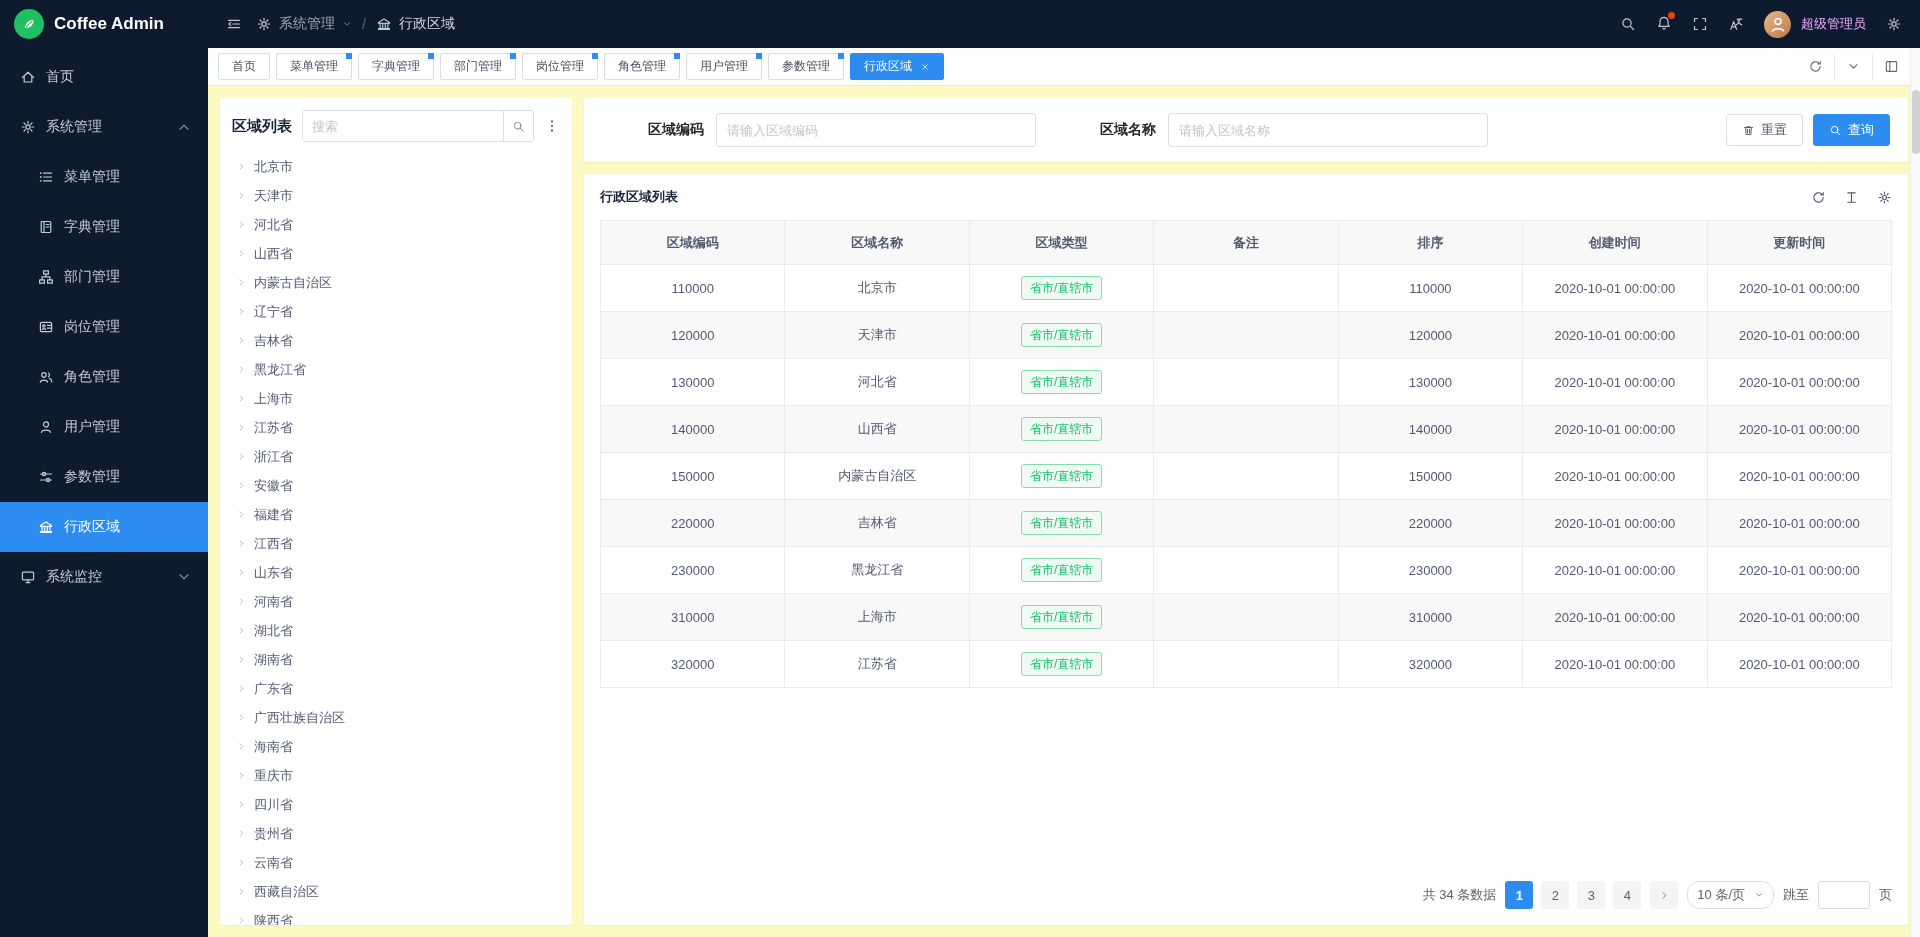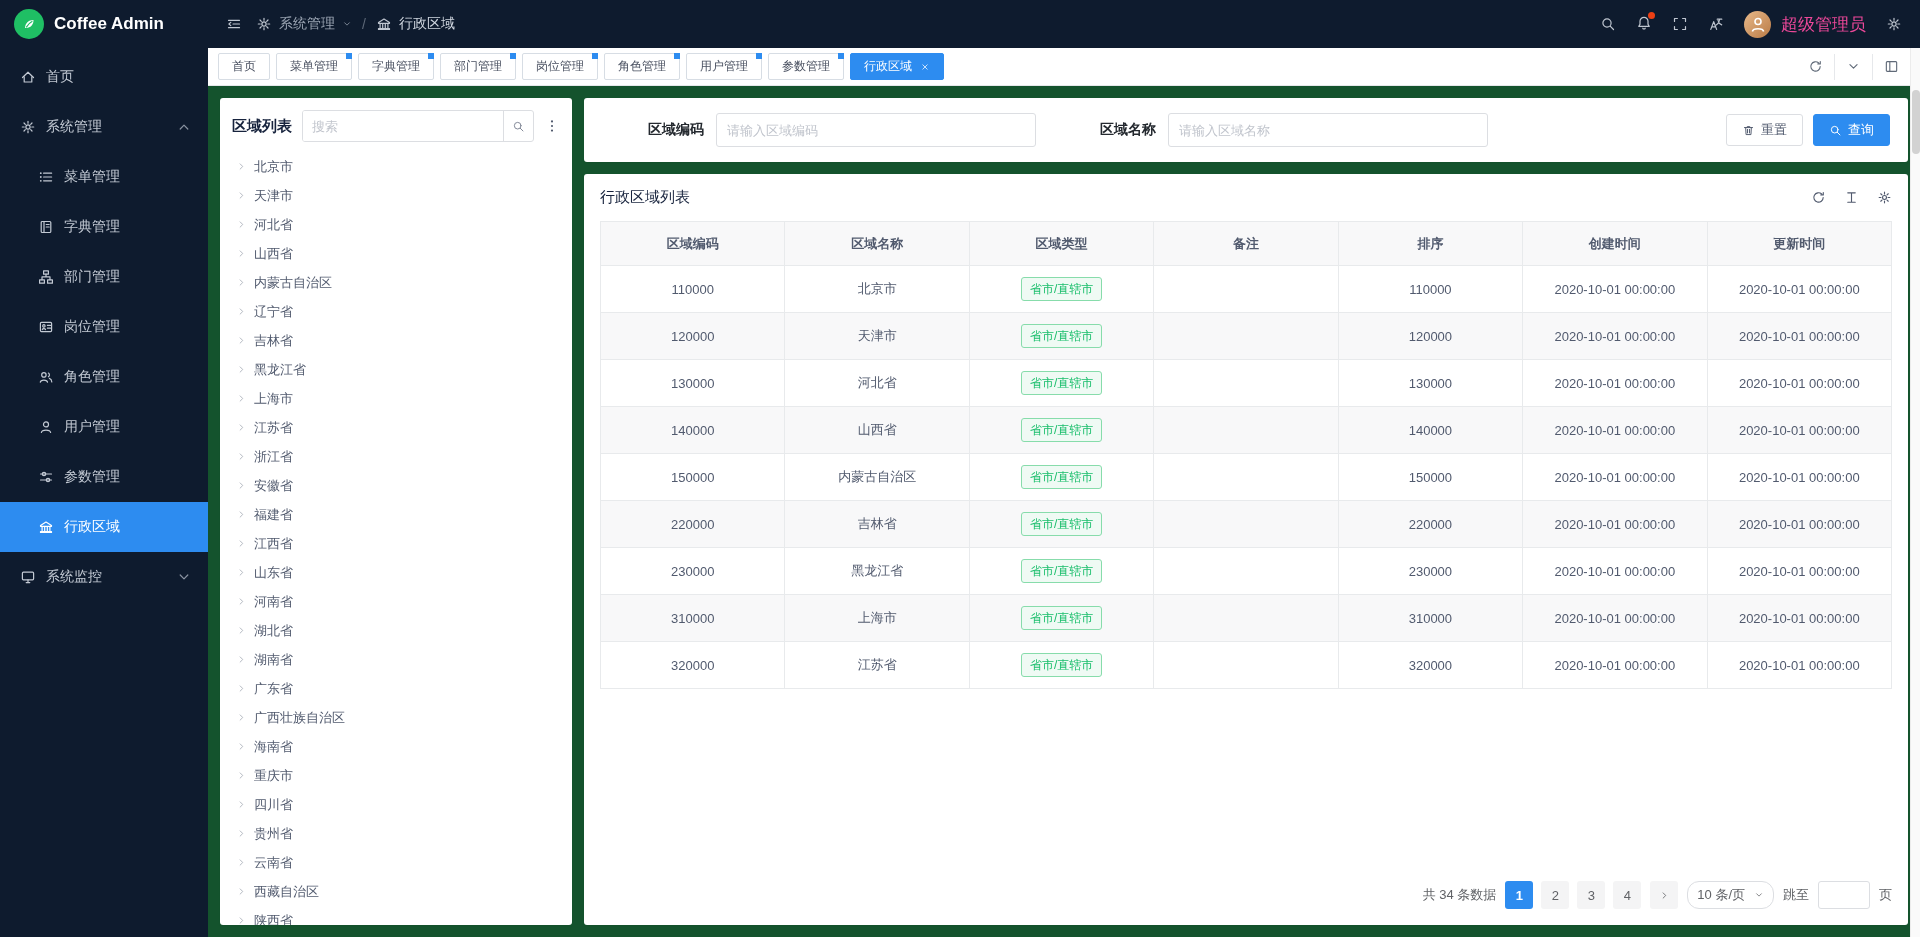--- a/index.html
+++ b/index.html
@@ -27,37 +27,37 @@
   .topbar{height:48px;background:#0e1b2e;display:flex;align-items:center;padding:0 18px;color:#aeb6c2;gap:14px;flex-shrink:0}
   .tb-icon{color:#c0c7d1;cursor:pointer}
   .breadcrumb{display:flex;align-items:center;gap:7px;font-size:14px;color:#9aa4b2}
   .breadcrumb .sep{color:#5d6878;margin:0 3px}
   .crumb-current{color:#cfd6df}
   .breadcrumb .tiny svg{width:10px;height:10px}
   .topbar-right{margin-left:auto;display:flex;align-items:center;gap:20px}
   .bell-wrap{position:relative}
   .bell-dot{position:absolute;top:-3px;right:-3px;width:7px;height:7px;border-radius:50%;background:#ed4014}
   .avatar{width:27px;height:27px;border-radius:50%;background:linear-gradient(135deg,#e8b98a,#b97b46);display:flex;align-items:center;justify-content:center;cursor:pointer;overflow:hidden}
-  .username{color:#ec4899;font-size:17px;margin-left:-10px;cursor:pointer}
+  .username{color:#f0abfc;font-size:13px;margin-left:-10px;cursor:pointer}
 
   
   .tabbar{height:38px;background:#fff;border-bottom:1px solid #e6e8eb;display:flex;align-items:center;padding:0 10px;flex-shrink:0}
   .tabs{display:flex;align-items:center;gap:6px;flex:1;min-width:0}
   .tab{position:relative;height:27px;display:flex;align-items:center;padding:0 13px;border:1px solid #d7dde4;border-radius:2px;background:#fff;font-size:12px;color:#495060;cursor:pointer;white-space:nowrap}
   .tab-dot{position:absolute;top:-1px;right:-1px;width:6px;height:6px;background:#2d8cf0}
   .tab.active{background:#2d8cf0;border-color:#2d8cf0;color:#fff}
   .tab .tab-close{margin-left:8px}
   .tab .tab-close svg{width:10px;height:10px}
   .tabbar-right{display:flex;align-items:center;color:#606a78}
   .tabbar-right .ctrl{padding:0 11px;height:26px;display:flex;align-items:center;cursor:pointer}
   .tabbar-right .ctrl + .ctrl{border-left:1px solid #e6e8eb}
   .tabbar-right svg{width:15px;height:15px}
 
   
-  .content{flex:1;background:#14532d;padding:12px;display:flex;gap:12px;overflow:hidden;min-height:0}
+  .content{flex:1;background:#fef9c3;padding:12px;display:flex;gap:12px;overflow:hidden;min-height:0}
   .card{background:#fff;border-radius:3px;box-shadow:0 1px 2px rgba(0,0,0,.05)}
 
   
   .tree-card{width:352px;flex-shrink:0;padding:12px 12px 0;display:flex;flex-direction:column;overflow:hidden}
   .tree-head{display:flex;align-items:center;gap:10px;margin-bottom:10px;flex-shrink:0}
   .tree-title{font-size:15px;font-weight:bold;color:#17233d;white-space:nowrap}
   .tree-search{flex:1;display:flex;height:32px;border:1px solid #dcdee2;border-radius:3px;overflow:hidden;background:#fff}
   .tree-search input{flex:1;min-width:0;border:none;outline:none;padding:0 9px;font-size:13px;color:#515a6e}
   .tree-search input::placeholder{color:#c0c4cc}
   .tree-search .search-btn{width:30px;border-left:1px solid #dcdee2;display:flex;align-items:center;justify-content:center;color:#808695;cursor:pointer;flex-shrink:0}
@@ -79,21 +79,21 @@
   .f-input{width:320px;height:34px;border:1px solid #dcdee2;border-radius:3px;padding:16px 10px;font-size:13px;color:#515a6e;outline:none}
   .f-input::placeholder{color:#c0c4cc}
   .f-buttons{margin-left:auto;display:flex;gap:10px}
   .btn{height:32px;display:flex;align-items:center;gap:6px;padding:0 15px;border-radius:3px;font-size:13px;cursor:pointer;border:1px solid #dcdee2;background:#fff;color:#515a6e}
   .btn.primary{background:#2d8cf0;border-color:#2d8cf0;color:#fff}
   .btn .icon svg{width:13px;height:13px}
 
   
   .table-card{flex:1;padding:14px 16px 16px;display:flex;flex-direction:column;min-height:0}
   .table-head{display:flex;align-items:center;margin-bottom:14px;flex-shrink:0}
-  .table-title{font-size:15px;font-weight:normal;color:#17233d}
+  .table-title{font-size:13px;font-weight:bold;color:#17233d}
   .table-actions{margin-left:auto;display:flex;gap:18px;color:#515a6e}
   .table-actions .icon{cursor:pointer}
   .table-actions svg{width:15px;height:15px}
   table{width:100%;border-collapse:collapse;table-layout:fixed;font-size:13px}
   th{height:44px;background:#f8f8f9;border:1px solid #e8eaec;font-weight:bold;color:#515a6e;text-align:center}
   td{height:47px;border:1px solid #e8eaec;text-align:center;color:#515a6e}
   tbody tr:nth-child(even) td{background:#f8f8f9}
   .badge{display:inline-block;padding:2px 8px;border:1px solid #87dcab;background:#effaf4;color:#19be6b;border-radius:3px;font-size:12px;line-height:18px}
 
   

